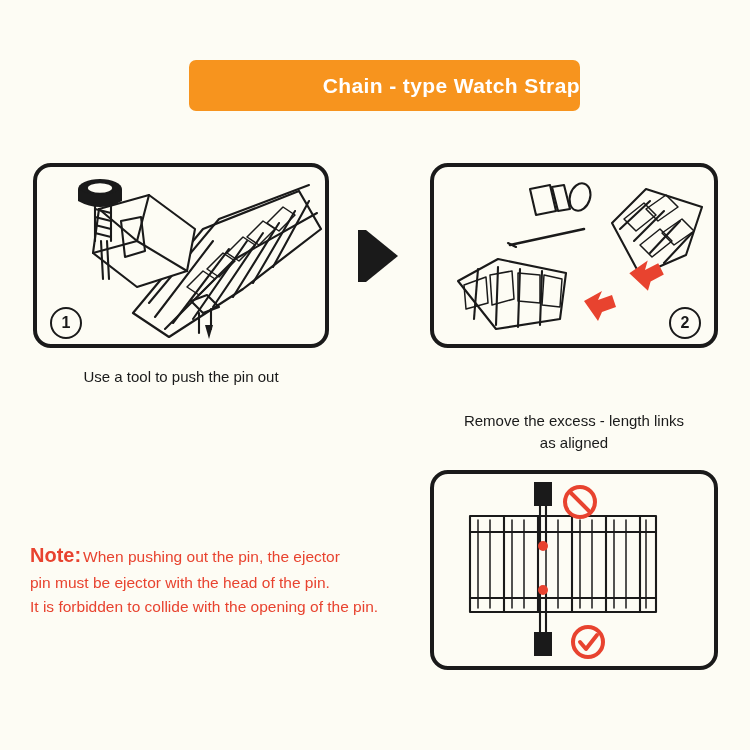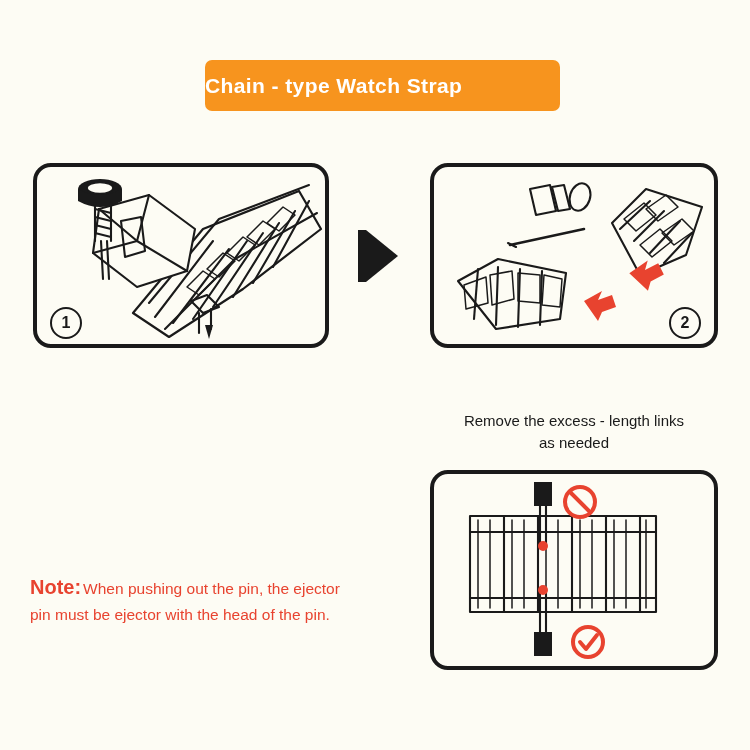--- a/index.html
+++ b/index.html
@@ -16,29 +16,29 @@
   }
   .page {
     position: relative;
     width: 750px;
     height: 750px;
   }
 
   
   .title-banner {
     position: absolute;
-    left: 205px;
+    left: 189px;
     top: 60px;
-    width: 355px;
+    width: 391px;
     height: 51px;
     background: #f7941e;
     border-radius: 7px;
     display: flex;
     align-items: center;
-    justify-content: flex-start;
+    justify-content: flex-end;
   }
   .title-banner .title-text {
     color: #ffffff;
     font-size: 21px;
     font-weight: bold;
     letter-spacing: 0.4px;
     white-space: nowrap;
   }
 
   
@@ -86,21 +86,21 @@
     left: 352px;
     top: 228px;
     width: 52px;
     height: 56px;
   }
 
   
   .note {
     position: absolute;
     left: 30px;
-    top: 572px;
+    top: 540px;
     width: 380px;
     color: #e8432f;
     font-size: 15.5px;
     line-height: 1.55;
   }
   .note .note-label {
     font-size: 20px;
     font-weight: bold;
     color: #e8432f;
     margin-right: 2px;
@@ -182,20 +182,21 @@
       <g class="ink">
         <path d="M154 134 L170 128 L182 140 L166 146 Z"></path>
         <path d="M162 146 L162 166"></path>
         <path d="M174 142 L174 162"></path>
       </g>
       <path class="solid" d="M168 158 L176 158 L172 172 Z"></path>
     </svg>
     <div class="badge" id="badge-1">1</div>
   </div>
 
+  <div class="caption" id="caption-1">Use a tool to push the pin out</div>
 
   <svg class="big-arrow" viewBox="0 0 52 56">
     <path class="solid" d="M6 2 L6 54 L14 54 L46 28 L14 2 Z"></path>
   </svg>
 
   <div class="panel" id="panel-2">
     <svg width="280" height="177" viewBox="0 0 280 177">
 
       <g class="ink">
         <path d="M96 22 L116 18 L122 44 L102 48 Z"></path>
@@ -239,26 +240,27 @@
       <g class="red">
         <path d="M150 134 L168 124 L164 133 L178 128 L182 140 L168 145 L164 154 Z"></path>
         <path d="M196 104 L216 94 L212 103 L226 98 L230 110 L216 115 L212 124 Z" transform="rotate(-8 212 110)"></path>
       </g>
     </svg>
     <div class="badge" id="badge-2">2</div>
   </div>
 
   <div class="caption" id="caption-2">
     <span>Remove the excess - length links</span><br>
-    <span>as needed</span>
+    <span>as aligned</span>
   </div>
 
   <div class="note">
     <span class="note-label">Note:</span><span>When pushing out the pin, the ejector</span>
     <span class="note-line">pin must be ejector with the head of the pin.</span>
+    <span class="note-line">It is forbidden to collide with the opening of the pin.</span>
   </div>
 
   <div class="panel" id="panel-3">
     <svg width="280" height="192" viewBox="0 0 280 192">
 
       <g class="ink">
         <rect x="36" y="42" width="186" height="96" fill="none"></rect>
         <path d="M36 58 L222 58"></path>
         <path d="M36 124 L222 124"></path>
 

